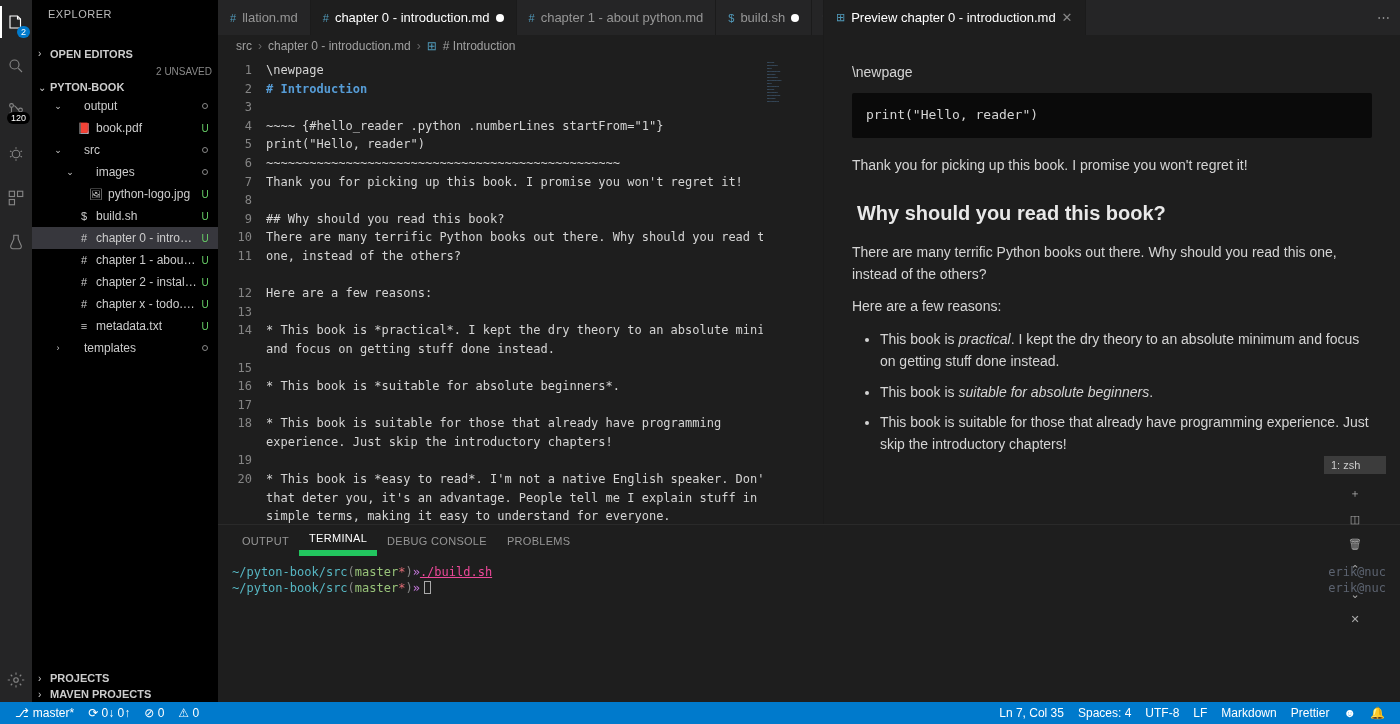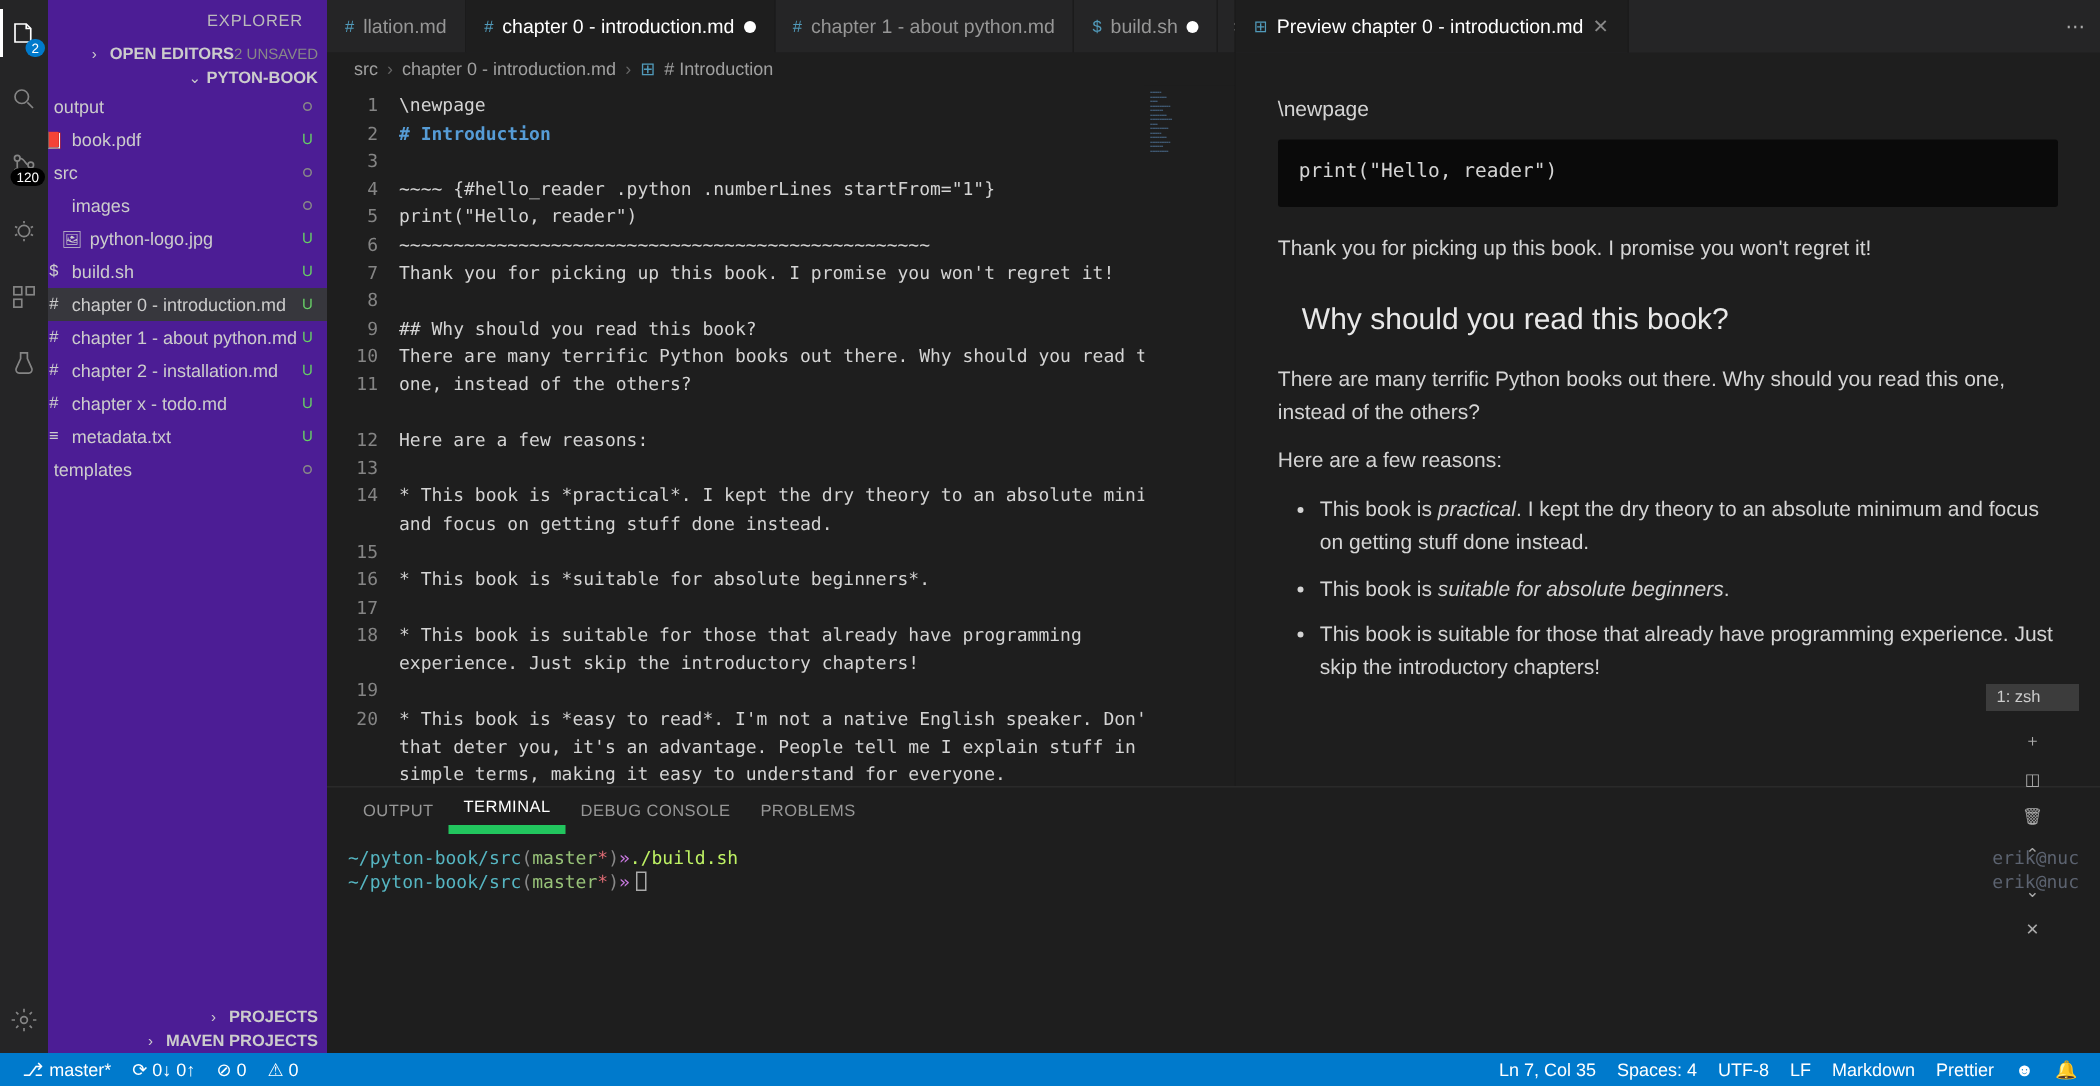--- a/index.html
+++ b/index.html
@@ -4,26 +4,26 @@
 <style>
 * { margin: 0; padding: 0; box-sizing: border-box; }
 body { font-family: -apple-system, 'Segoe UI', sans-serif; font-size: 13px; background: #1e1e1e; color: #cccccc; width: 1400px; height: 724px; overflow: hidden; display: flex; flex-direction: column; }
 .main-area { display: flex; flex: 1; overflow: hidden; }
 .activity-bar { width: 32px; background: #252526; display: flex; flex-direction: column; align-items: center; padding-top: 10px; gap: 20px; }
 .activity-bar .icon { width: 24px; height: 24px; color: #858585; cursor: pointer; display:flex; align-items:center; justify-content:center; position:relative;}
 .activity-bar .icon.active { color: #fff; }
 .activity-bar .icon.active::before { content:''; position:absolute; left:-4px; top:-4px; bottom:-4px; width:2px; background:#fff;}
 .activity-bar .badge { position:absolute; bottom:-2px; right:-2px; background:#000000; color:#fff; font-size:9px; border-radius:8px; padding:0 4px; line-height:12px;}
 .activity-bar .bottom { margin-top:auto; margin-bottom:10px;}
-.sidebar { width: 186px; background: #4c1d95; display:flex; flex-direction:column; overflow:hidden; font-size:12px;align-items:flex-end;}
+.sidebar { width: 186px; background: #000000; display:flex; flex-direction:column; overflow:hidden; font-size:12px;}
 .sidebar-title { padding: 8px 16px; font-size: 11px; color: #bbb; letter-spacing:0.5px;}
 .sidebar-section { display:flex; align-items:center; padding: 2px 6px; color:#ccc; cursor:pointer; }
 .sidebar-section .chev { width:12px; font-size:10px; }
 .sidebar-section .label { font-weight:600; font-size:11px; flex:1;}
-.sidebar-section .meta { font-size:10px; color:#888;}
+.sidebar-section .meta { font-size:10px; color:#888;margin-top:36px;}
 .tree { flex:1; overflow:auto;}
 .tree-row { display:flex; align-items:center; height:22px; padding-right:6px; cursor:pointer; color:#ccc;}
 .tree-row.selected { background:#37373d;}
 .tree-row .chev { width:12px; font-size:9px; text-align:center;}
 .tree-row .ficon { width:16px; text-align:center; font-size:11px; margin-right:4px;}
 .tree-row .name { flex:1; white-space:nowrap; overflow:hidden; text-overflow:ellipsis;}
 .tree-row .status { width:14px; text-align:center; font-size:10px;}
 .tree-row .status.u { color:#6c6;}
 .tree-row .dot { width:6px; height:6px; border:1px solid #888; border-radius:50%; margin-right:4px;}
 .editor-area { flex:1; display:flex; flex-direction:column; background:#1e1e1e; overflow:hidden;}
@@ -39,39 +39,39 @@
 .tab-actions { margin-left:auto; display:flex; align-items:center; gap:12px; padding:0 10px; color:#aaa;}
 .breadcrumb { display:flex; align-items:center; gap:6px; padding:4px 18px; font-size:12px; color:#a0a0a0; background:#1e1e1e;}
 .breadcrumb .sep { color:#666;}
 .code-area { flex:1; display:flex; font-family: Menlo, Consolas, monospace; font-size:12px; line-height:1.55; overflow:hidden; position:relative;}
 .gutter { width:48px; text-align:right; color:#858585; padding:4px 14px 4px 4px; user-select:none;}
 .code { flex:1; padding:4px 8px 4px 0; white-space:pre; color:#d4d4d4; overflow:hidden;}
 .minimap { width:60px; background:#1e1e1e; padding:4px; font-size:2px; line-height:3px; color:#4a6a8a; overflow:hidden;}
 .tok-head { color:#569cd6; font-weight:bold;}
 .preview { flex:1; padding:16px 28px; overflow:auto; color:#d4d4d4; font-size:14px; line-height:1.6;}
 .preview h1 { font-size:28px; font-weight:600; margin:12px 0 16px; color:#e8e8e8;}
-.preview h2 { font-size:20px; font-weight:400; margin:20px 16px 12px; color:#e8e8e8;}
+.preview h2 { font-size:20px; font-weight:700; margin:20px 5px 12px; color:#e8e8e8;}
 .preview pre { background:#0a0a0a; padding:12px 14px; border-radius:2px; font-family:Menlo,Consolas,monospace; font-size:13px; margin:8px 0 16px;}
 .preview p { margin:10px 0;}
 .preview ul { margin:8px 0 8px 28px;}
 .preview li { margin:8px 0;}
 .preview em { font-style:italic;}
 .panel { height:178px; background:#1e1e1e; border-top:1px solid #2a2a2a; display:flex; flex-direction:column;}
 .panel-tabs { display:flex; align-items:center; padding:0 14px; height:32px; font-size:11px;}
 .panel-tab { padding:6px 10px; color:#969696; cursor:pointer; letter-spacing:0.3px;}
 .panel-tab.active { color:#fff; border-bottom:6px solid #22c55e;}
 .panel-right { margin-left:auto; display:flex; align-items:center; gap:12px; color:#aaa;flex-direction:column;}
 .panel-right select { background:#3c3c3c; border:1px solid #3c3c3c; color:#ccc; font-size:11px; padding:2px 24px 2px 6px; appearance:none;}
 .terminal { flex:1; font-family:Menlo,Consolas,monospace; font-size:12px; padding:6px 14px; color:#ccc;}
 .term-line { display:flex; margin:2px 0;}
 .term-path { color:#56b6c2;}
 .term-branch { color:#98c379;}
 .term-star { color:#e06c75;}
 .term-arrow { color:#c678dd;}
-.term-cmd { color:#bef264;}
+.term-cmd { color:#ec4899;text-decoration:underline;}
 .term-host { margin-left:auto; color:#5c6370;}
 .term-cursor { display:inline-block; width:7px; height:13px; border:1px solid #aaa; margin-left:4px;}
 .statusbar { height:22px; background:#007acc; color:#fff; display:flex; align-items:center; font-size:12px; padding:0 8px;}
 .statusbar .item { padding:0 7px; display:flex; align-items:center; gap:4px; cursor:pointer;}
 .statusbar .right { margin-left:auto; display:flex;}
 svg { width:18px; height:18px; }
 </style>
 </head>
 <body>
 

